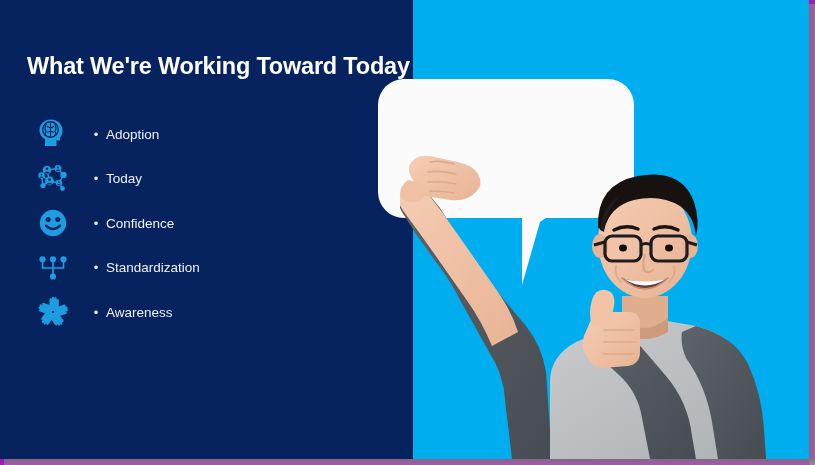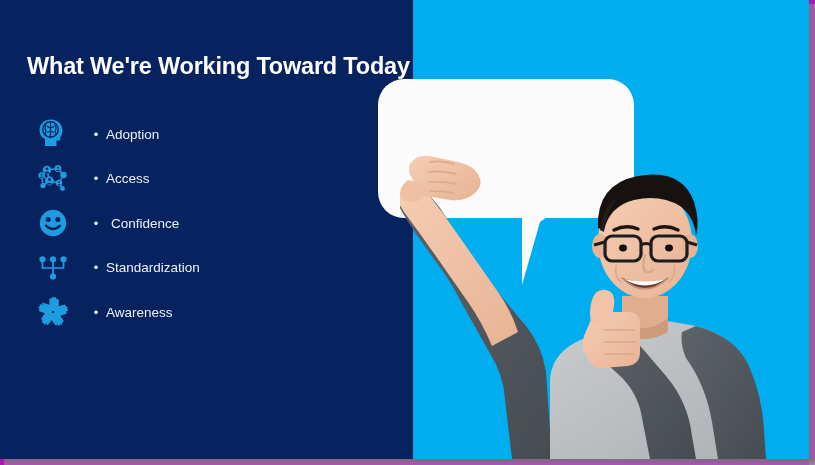--- a/index.html
+++ b/index.html
@@ -112,21 +112,20 @@
     line-height: 1;
     margin-left: 12px;
   }
   .bullet-label {
     color: #EDF1F7;
     font-size: 13.5px;
     line-height: 1;
     white-space: nowrap;
   }
   .indent-extra .bullet-label {
-    margin-left: 5px;
   }
 
   
   #speech-bubble {
     position: absolute;
     left: 378px;
     top: 79px;
     width: 256px;
     height: 139px;
     background: #FBFBFC;
@@ -217,21 +216,21 @@
             <circle cx="23" cy="6.6" r="1"></circle>
             <path d="M21.2 9.3 Q23 7.8 24.8 9.3 L24.8 9.9 L21.2 9.9 Z"></path>
             <circle cx="6.5" cy="13.6" r="0.95"></circle>
             <path d="M4.8 16.2 Q6.5 14.8 8.2 16.2 L8.2 16.8 L4.8 16.8 Z"></path>
             <circle cx="24" cy="21.1" r="0.95"></circle>
             <path d="M22.3 23.7 Q24 22.3 25.7 23.7 L25.7 24.3 L22.3 24.3 Z"></path>
           </g>
         </svg>
       </span>
       <span class="bullet-dot">•</span>
-      <span class="bullet-label">Access</span>
+      <span class="bullet-label">Today</span>
     </div>
 
     <div class="bullet-row indent-extra">
       <span class="bullet-icon">
         <svg width="36" height="36" viewBox="0 0 36 36">
           <circle cx="18" cy="18" r="13.2" fill="#1E9CE0"></circle>
           <circle cx="13.2" cy="14.4" r="2.5" fill="#06235F"></circle>
           <circle cx="22.8" cy="14.4" r="2.5" fill="#06235F"></circle>
           <path d="M11 20.6 Q18 27.4 25 20.6" stroke="#06235F" stroke-width="2.3" fill="none" stroke-linecap="round"></path>
         </svg>

